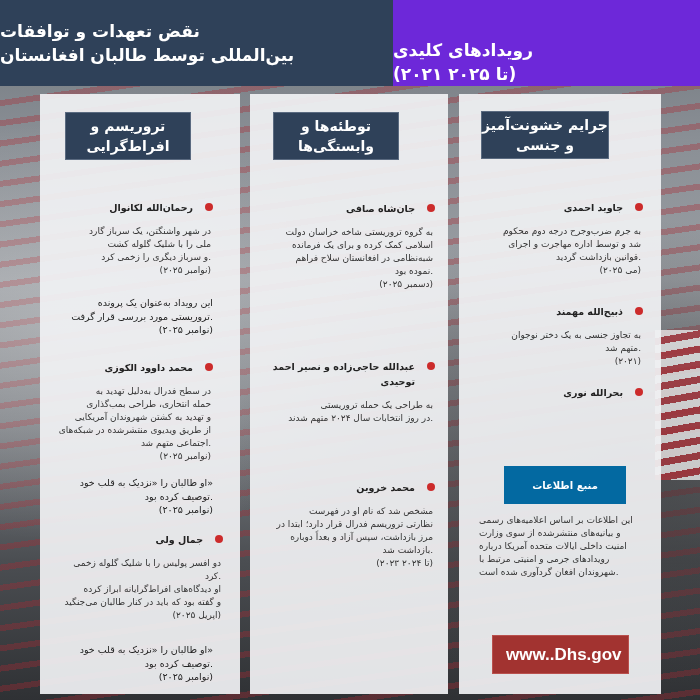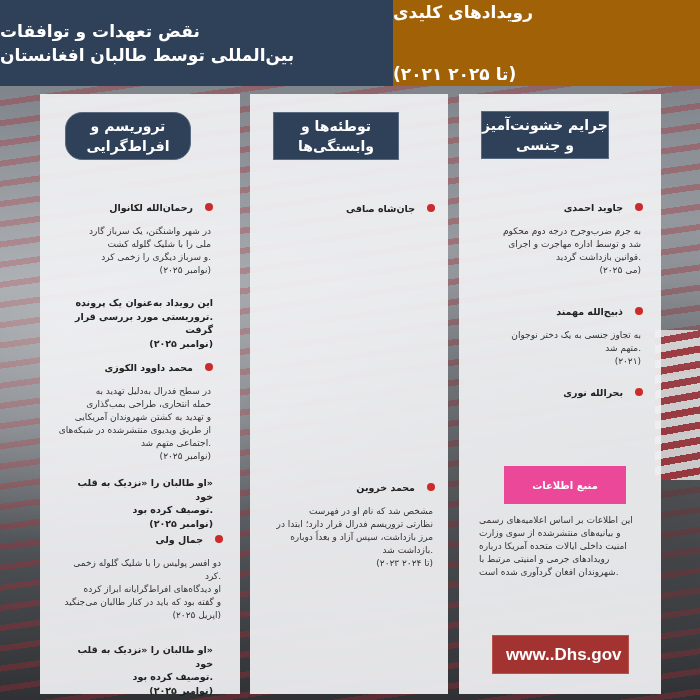--- a/index.html
+++ b/index.html
@@ -23,65 +23,65 @@
     }
     .header {
       position: absolute; top: 0; left: 0; width: 700px; height: 86px; display: flex;
     }
     .header-left {
       width: 393px; height: 86px; background: #2f4159; color: #fff;
       display: flex; flex-direction: column; justify-content: center; align-items: flex-end;
       padding-right: 52px; direction: rtl; text-align: center;
     }
     .header-right {
-      width: 307px; height: 86px; background: #a16207; color: #fff;
-      display: flex; flex-direction: column; justify-content: space-between; align-items: flex-end;
+      width: 307px; height: 86px; background: #6d28d9; color: #fff;
+      display: flex; flex-direction: column; justify-content: flex-end; align-items: flex-end;
       padding-right: 92px; direction: rtl; text-align: right;
     }
     .header-line { font-size: 17px; font-weight: bold; line-height: 24px; white-space: nowrap; }
 
     .panel {
       position: absolute; top: 94px; height: 600px;
       background: rgba(240,241,243,0.93);
     }
     .panel-left { left: 40px; width: 200px; }
     .panel-mid { left: 250px; width: 198px; }
     .panel-right { left: 459px; width: 202px; }
 
     .cat-box {
       position: absolute; background: #2f4159; color: #fff;
       display: flex; align-items: center; justify-content: center; text-align: center;
       direction: rtl; font-size: 14px; font-weight: bold; line-height: 20px;
       border: 1px solid #5a6a80;
     }
-    .panel-left .cat-box { left: 25px; top: 18px; width: 126px; height: 48px; border-radius: 17px; }
+    .panel-left .cat-box { left: 25px; top: 18px; width: 126px; height: 48px; }
     .panel-mid .cat-box { left: 23px; top: 18px; width: 126px; height: 48px; }
     .panel-right .cat-box { left: 22px; top: 17px; width: 128px; height: 48px; }
 
     .entry { position: absolute; direction: rtl; text-align: right; }
     .entry-name {
       position: relative; font-size: 9.5px; font-weight: bold; color: #222; line-height: 15px;
       padding-right: 20px;
       text-align: right;
     }
     .dot {
       position: absolute; right: 0; top: 3px; width: 8px; height: 8px; border-radius: 50%;
       background: #cc2b2b;
     }
     .entry-body {
       font-size: 9px; color: #333; line-height: 13px; margin-top: 10px; padding-right: 2px;
       white-space: pre-line;
     }
     .entry-bold {
-      font-size: 9.5px; font-weight: bold; color: #222; line-height: 13.5px; white-space: pre-line;
+      font-size: 9.5px; font-weight: normal; color: #222; line-height: 13.5px; white-space: pre-line;
     }
 
     .source-box {
       position: absolute; left: 45px; top: 372px; width: 122px; height: 38px;
-      background: #ec4899; color: #fff; display: flex; align-items: center; justify-content: center;
+      background: #0369a1; color: #fff; display: flex; align-items: center; justify-content: center;
       font-size: 10px; font-weight: bold; direction: rtl;
     }
     .source-text {
       position: absolute; left: 20px; top: 420px; width: 172px; direction: rtl; text-align: left;
       font-size: 9px; color: #333; line-height: 13px; white-space: pre-line;
     }
     .url-button {
       position: absolute; left: 33px; top: 541px; width: 137px; height: 39px;
       background: #a23330; color: #fff; display: flex; align-items: center; padding-left: 13px;
       font-family: "Liberation Sans", sans-serif; font-weight: bold; font-size: 17px;
@@ -161,22 +161,35 @@
 </div>
 
 <div class="panel panel-mid">
   <div class="cat-box">توطئه‌ها و وابستگی‌ها</div>
 
   <div class="entry" style="left:10px; top:107px; width:175px;">
     <div class="entry-name">
       <span class="dot"></span>
       <span>جان‌شاه صافی</span>
     </div>
-  </div>
-
+    <div class="entry-body">به گروه تروریستی شاخه خراسان دولت
+اسلامی کمک کرده و برای یک فرمانده
+شبه‌نظامی در افغانستان سلاح فراهم
+.نموده بود
+(دسمبر ۲۰۲۵)</div>
+  </div>
+
+  <div class="entry" style="left:20px; top:265px; width:165px;">
+    <div class="entry-name">
+      <span class="dot"></span>
+      <span>عبدالله حاجی‌زاده و نصیر احمد توحیدی</span>
+    </div>
+    <div class="entry-body">به طراحی یک حمله تروریستی
+.در روز انتخابات سال ۲۰۲۴ متهم شدند</div>
+  </div>
 
   <div class="entry" style="left:10px; top:386px; width:175px;">
     <div class="entry-name">
       <span class="dot"></span>
       <span>محمد خروین</span>
     </div>
     <div class="entry-body">مشخص شد که نام او در فهرست
 نظارتی تروریسم فدرال قرار دارد؛ ابتدا در
 مرز بازداشت، سپس آزاد و بعداً دوباره
 .بازداشت شد

